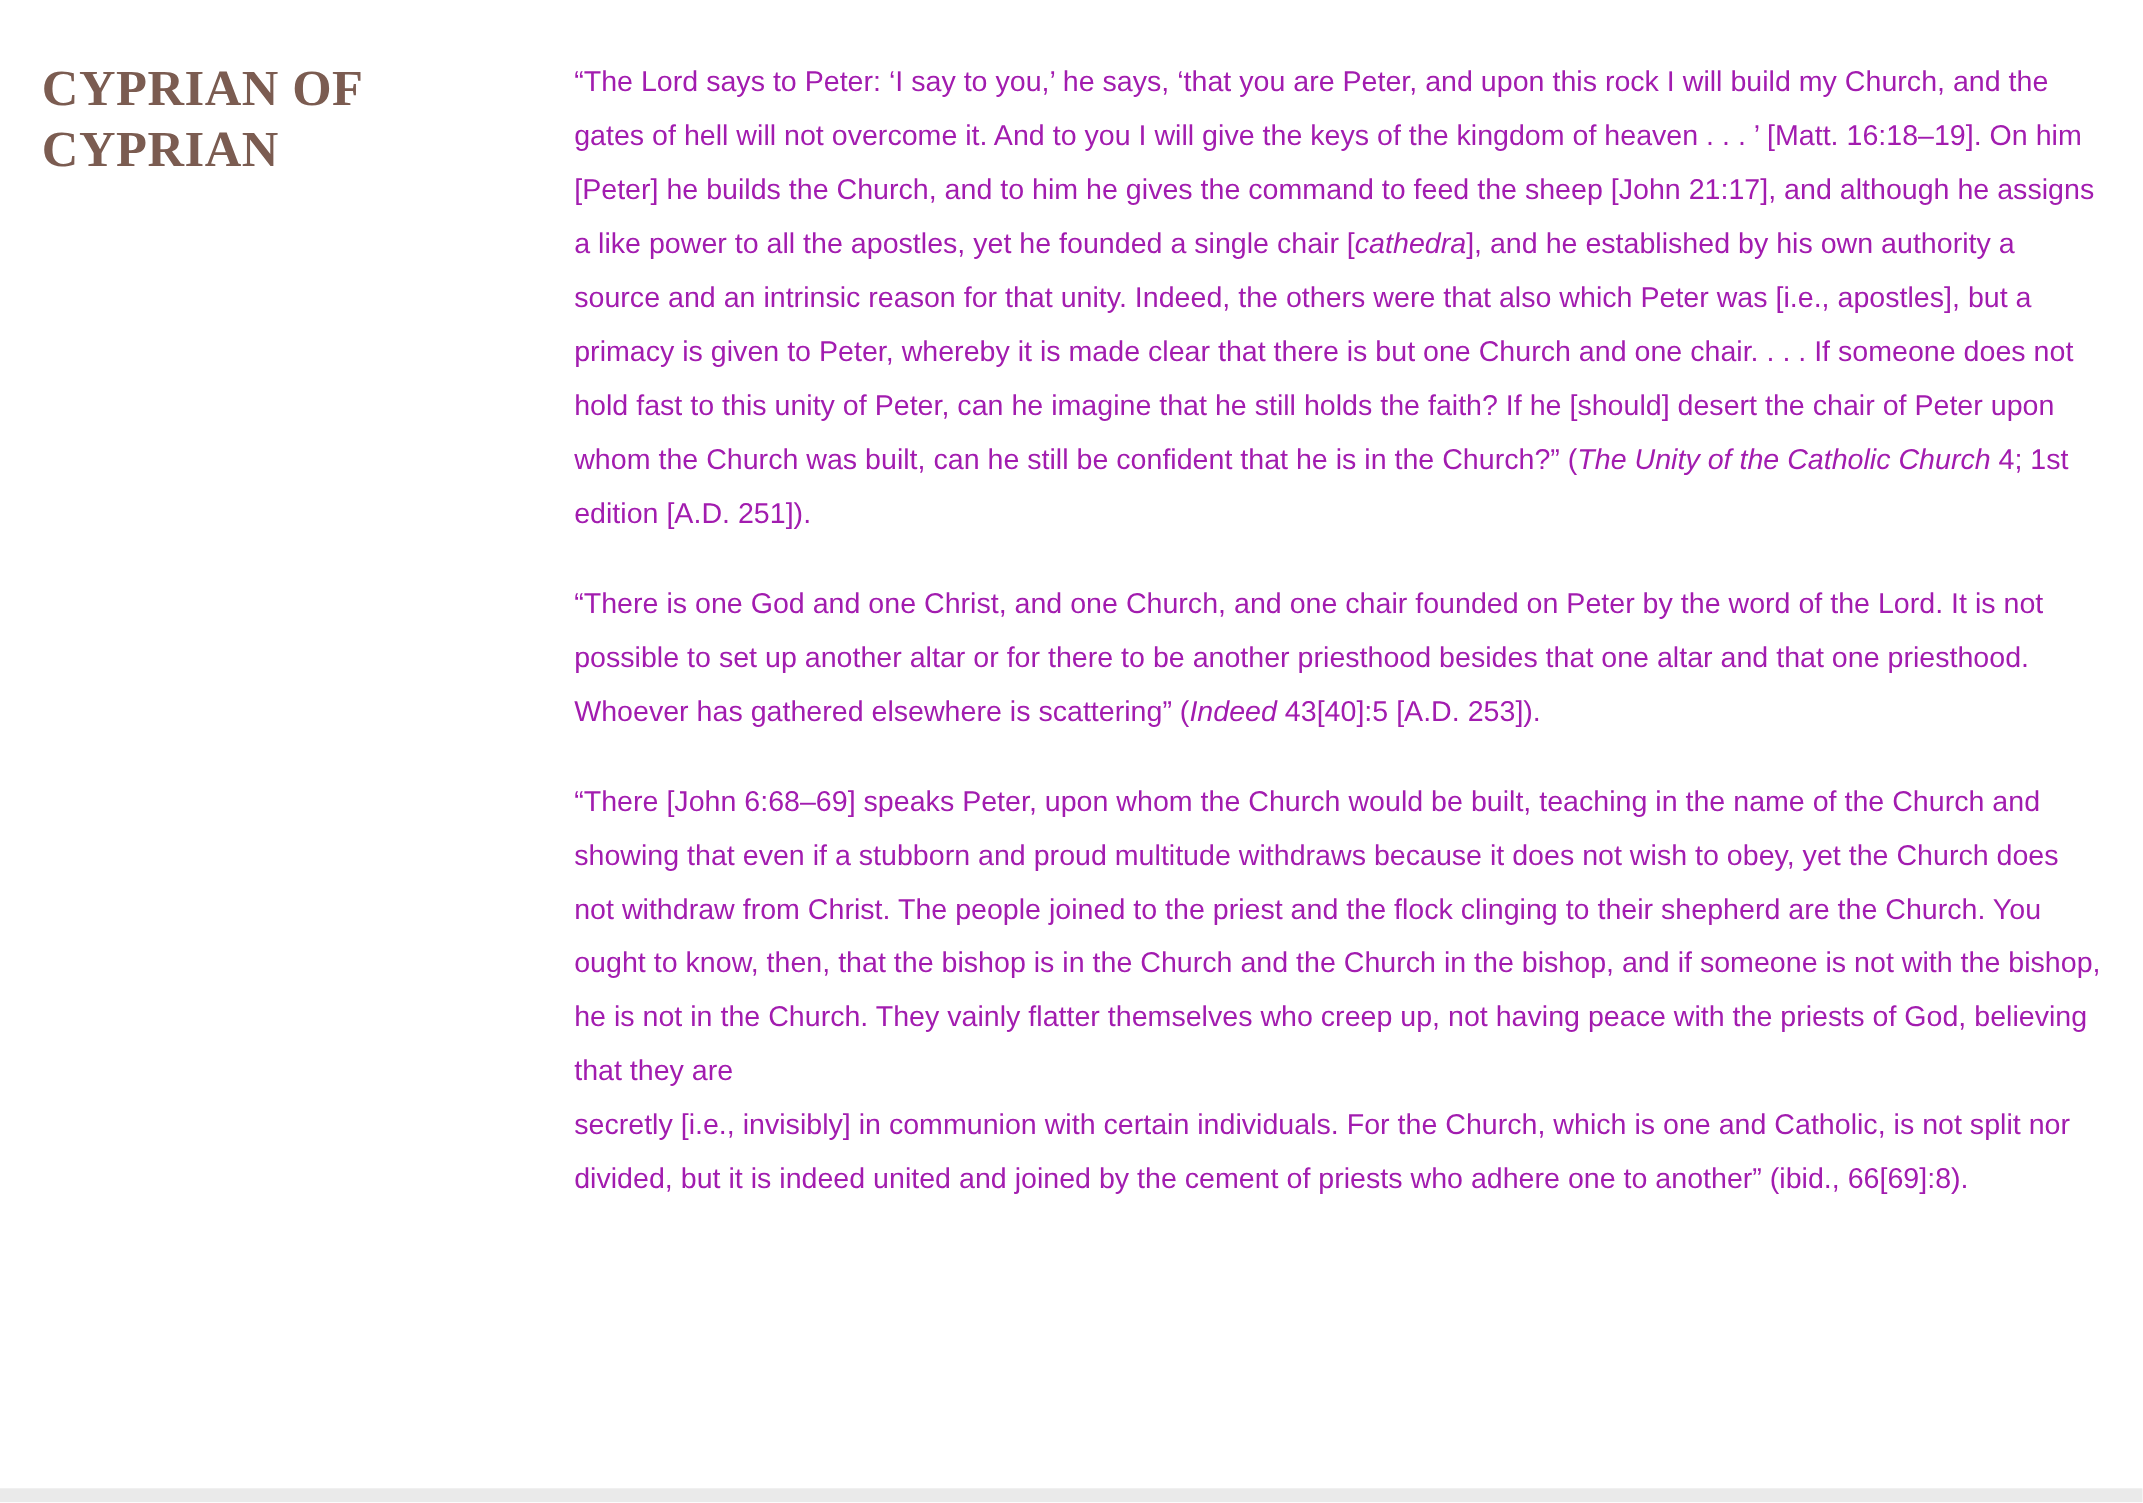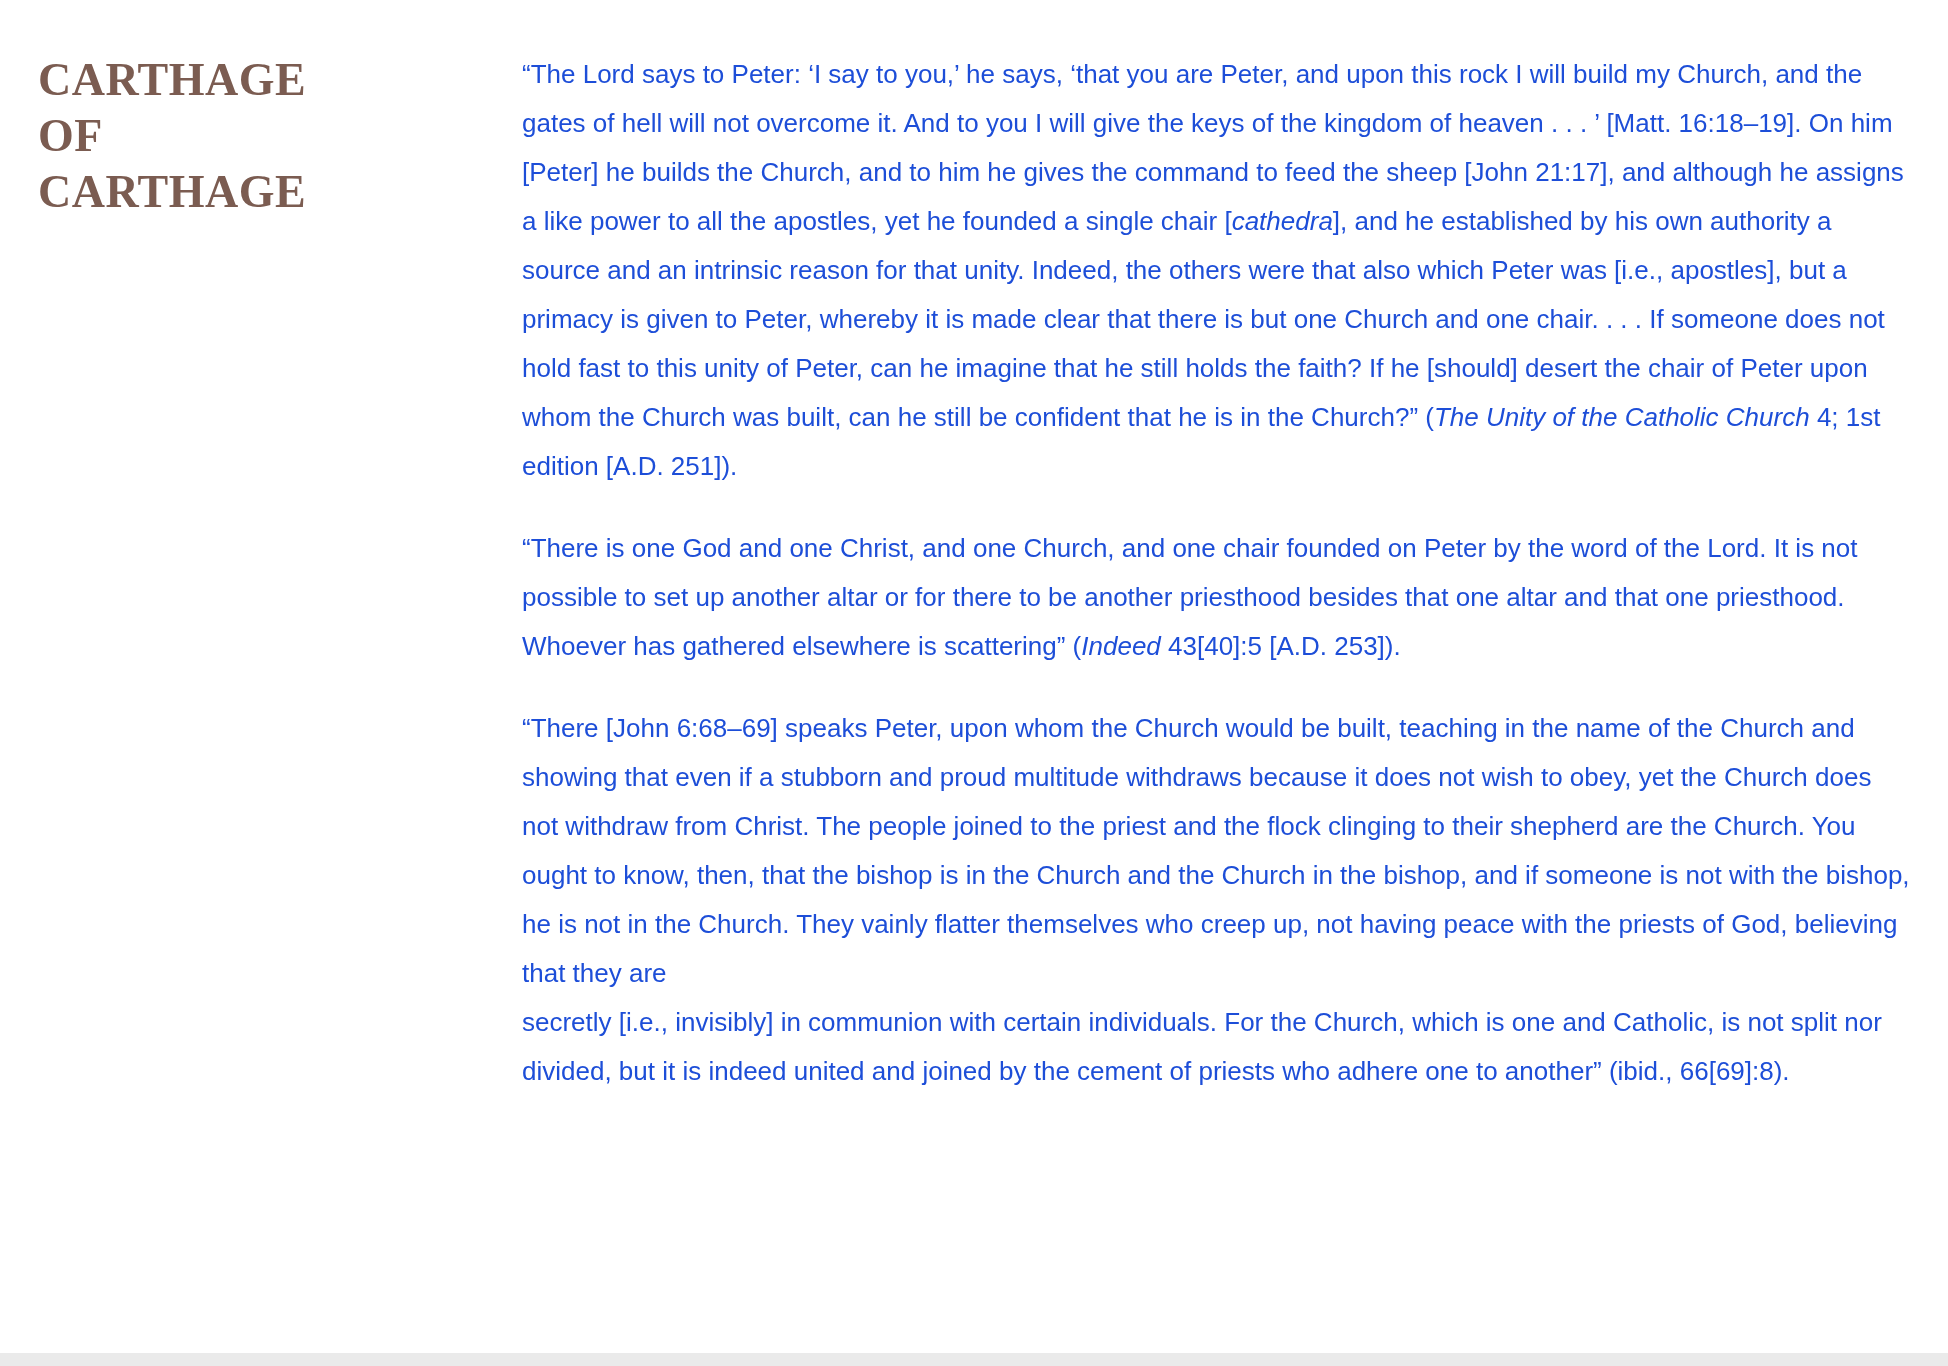--- a/index.html
+++ b/index.html
@@ -29,21 +29,21 @@
     max-width: 330px;
     font-family: "Liberation Serif", "DejaVu Serif", serif;
     font-weight: 700;
     font-size: 46px;
     line-height: 1.22;
     letter-spacing: 0.5px;
     color: #7b5c51;
   }
   .article-body {
     max-width: 1408px;
-    color: #1d4ed8;
+    color: #a21caf;
     font-size: 26px;
     line-height: 49px;
     font-weight: 400;
   }
   .article-body p {
     margin: 0 0 33px 0;
   }
   .article-body em {
     font-style: italic;
   }
@@ -56,21 +56,21 @@
     background: #eaeaea;
   }
 </style>
 </head>
 <body>
 
 <div class="page">
   <div class="layout">
 
     <div class="heading-col">
-      <h1 class="section-heading">CARTHAGE OF CARTHAGE</h1>
+      <h1 class="section-heading">CYPRIAN OF CYPRIAN</h1>
     </div>
 
     <div class="article-body">
       <p><span>“The Lord says to Peter: ‘I say to you,’ he says, ‘that you are Peter, and upon this rock I will build my Church, and the gates of hell will not overcome it. And to you I will give the keys of the kingdom of heaven . . . ’ [Matt. 16:18–19]. On him [Peter] he builds the Church, and to him he gives the command to feed the sheep [John 21:17], and although he assigns a like power to all the apostles, yet he founded a single chair [</span><em>cathedra</em><span>], and he established by his own authority a source and an intrinsic reason for that unity. Indeed, the others were that also which Peter was [i.e., apostles], but a primacy is given to Peter, whereby it is made clear that there is but one Church and one chair. . . . If someone does not hold fast to this unity of Peter, can he imagine that he still holds the faith? If he [should] desert the chair of Peter upon whom the Church was built, can he still be confident that he is in the Church?” (</span><em>The Unity of the Catholic Church</em><span> 4; 1st edition [A.D. 251]).</span></p>
       <p><span>“There is one God and one Christ, and one Church, and one chair founded on Peter by the word of the Lord. It is not possible to set up another altar or for there to be another priesthood besides that one altar and that one priesthood. Whoever has gathered elsewhere is scattering” (</span><em>Indeed</em><span> 43[40]:5 [A.D. 253]).</span></p>
       <p><span>“There [John 6:68–69] speaks Peter, upon whom the Church would be built, teaching in the name of the Church and showing that even if a stubborn and proud multitude withdraws because it does not wish to obey, yet the Church does not withdraw from Christ. The people joined to the priest and the flock clinging to their shepherd are the Church. You ought to know, then, that the bishop is in the Church and the Church in the bishop, and if someone is not with the bishop, he is not in the Church. They vainly flatter themselves who creep up, not having peace with the priests of God, believing that they are</span><br><span>secretly [i.e., invisibly] in communion with certain individuals. For the Church, which is one and Catholic, is not split nor divided, but it is indeed united and joined by the cement of priests who adhere one to another” (ibid., 66[69]:8).</span></p>
     </div>
 
   </div>
 

